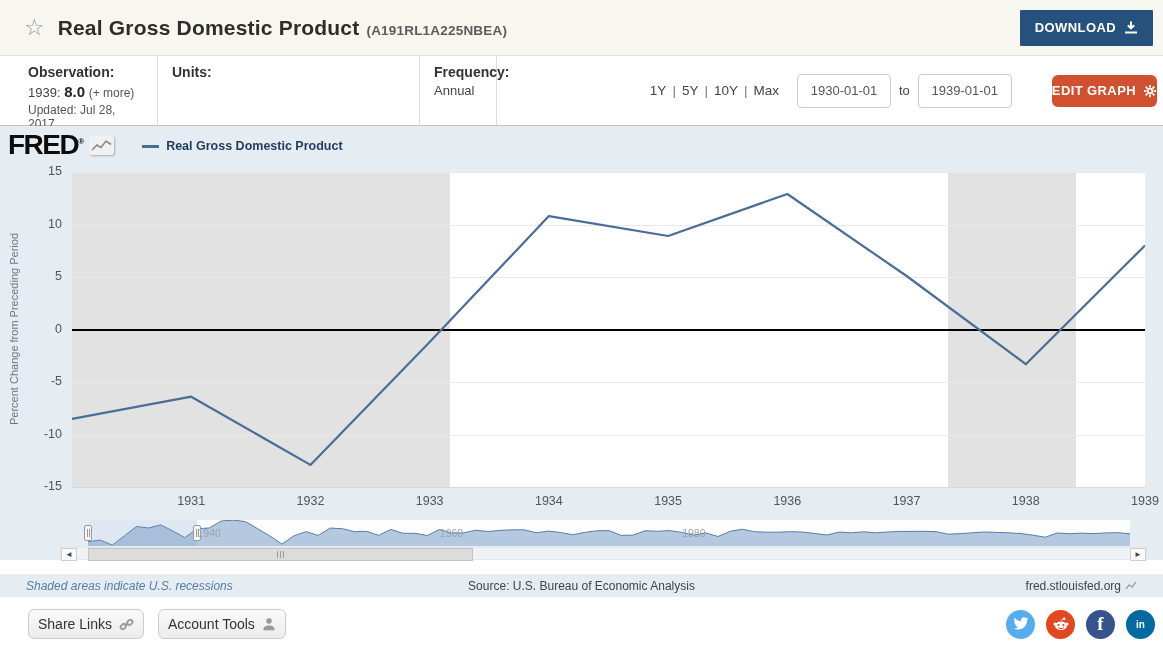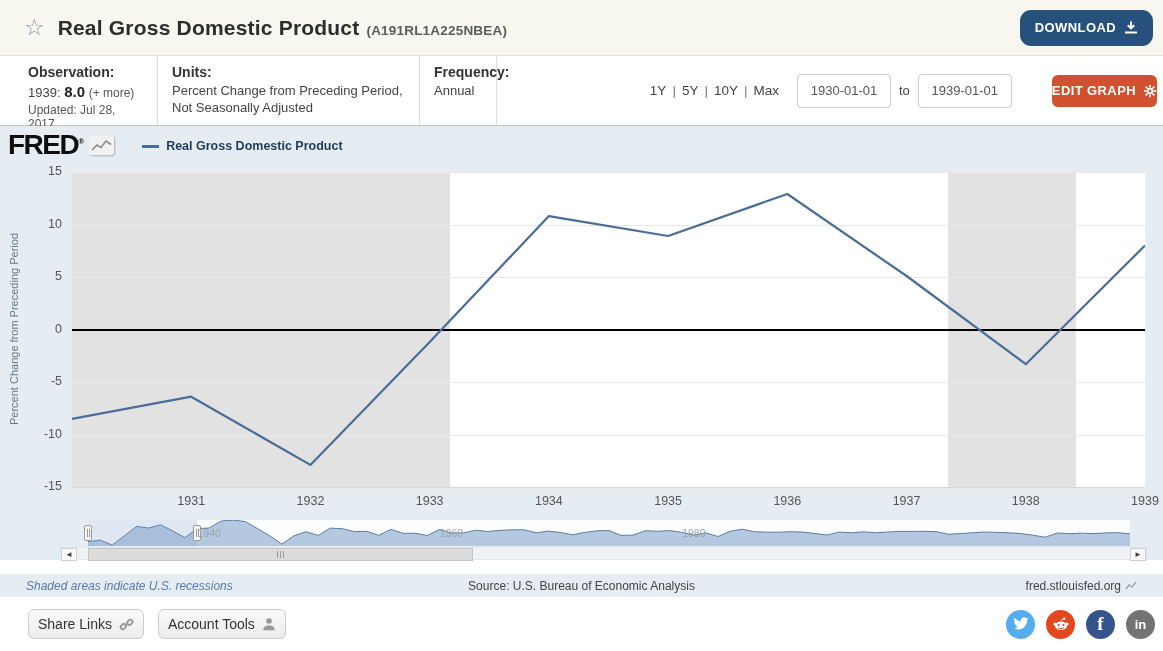--- a/index.html
+++ b/index.html
@@ -7,21 +7,21 @@
         font-family:"Liberation Sans","DejaVu Sans",sans-serif;color:#333;}
 
   
   .title-bar{position:absolute;top:0;left:0;width:100%;height:56px;box-sizing:border-box;
              background:#f7f7ef;border-bottom:1px solid #e4e4d6;display:flex;align-items:center;
              padding:0 10px 0 24px;}
   .star{font-size:23px;color:#8b97a8;margin-right:13px;line-height:1;cursor:pointer;}
   .page-title{margin:0;font-size:21px;font-weight:bold;color:#2d2d2d;letter-spacing:.2px;}
   .series-id{font-size:13.5px;color:#5b5b5b;font-weight:bold;margin-left:7px;}
   .download-btn{margin-left:auto;height:36px;padding:0 15px;background:#25517c;color:#fff;
-                border:none;border-radius:11px;font-size:13px;font-weight:bold;letter-spacing:.4px;
+                border:none;border-radius:1px;font-size:13px;font-weight:bold;letter-spacing:.4px;
                 display:flex;align-items:center;gap:8px;cursor:pointer;font-family:inherit;}
 
   
   .info-bar{position:absolute;top:56px;left:0;width:100%;height:70px;box-sizing:border-box;
             background:#fff;border-bottom:1px solid #c2c2c2;display:flex;}
   .info-col{box-sizing:border-box;padding:8px 12px 0 12px;border-right:1px solid #ddd;}
   .info-col.obs{width:158px;padding-left:28px;}
   .info-col.units{width:262px;padding-left:14px;}
   .info-col.freq{width:77px;padding-left:14px;}
   .info-label{font-size:14px;font-weight:bold;color:#333;margin-bottom:3px;}
@@ -95,21 +95,21 @@
               display:flex;align-items:center;box-sizing:border-box;padding:0 8px 0 28px;}
   .tool-btn{height:30px;padding:0 9px;margin-right:14px;background:linear-gradient(#fafafa,#ececec);
             border:1px solid #ccc;border-radius:6px;font-size:14px;color:#333;display:flex;
             align-items:center;gap:7px;cursor:pointer;font-family:inherit;}
   .socials{margin-left:auto;display:flex;align-items:center;gap:11px;}
   .soc{width:29px;height:29px;border-radius:50%;display:flex;align-items:center;justify-content:center;
        color:#fff;cursor:pointer;}
   .soc.twitter{background:#55acee;}
   .soc.reddit{background:#e1481f;}
   .soc.facebook{background:#36538e;font-weight:bold;font-size:19px;font-family:"Liberation Serif",serif;}
-  .soc.linkedin{background:#737373;font-weight:bold;font-size:13px;}
+  .soc.linkedin{background:#0369a1;font-weight:bold;font-size:10px;}
 </style>
 </head>
 <body>
 
 <div class="page">
 
   <div class="title-bar">
     <span class="star">☆</span>
     <h1 class="page-title"><span>Real Gross Domestic Product</span><span class="series-id">(A191RL1A225NBEA)</span></h1>
     <button class="download-btn">
@@ -126,24 +126,20 @@
       <div class="info-label">Observation:</div>
       <div class="obs-line">
         <span>1939:</span>
         <b>8.0</b>
         <span class="obs-more">(+ more)</span>
       </div>
       <div class="updated">Updated: Jul 28, 2017</div>
     </div>
     <div class="info-col units">
       <div class="info-label">Units:</div>
-      <div class="units-text">
-        <div>Percent Change from Preceding Period,</div>
-        <div>Not Seasonally Adjusted</div>
-      </div>
     </div>
     <div class="info-col freq">
       <div class="info-label">Frequency:</div>
       <div class="freq-text">Annual</div>
     </div>
     <div class="range-area">
       <div class="range-links">
         <span class="rlink">1Y</span><span class="sep">|</span><span class="rlink">5Y</span><span class="sep">|</span><span class="rlink">10Y</span><span class="sep">|</span><span class="rlink">Max</span>
       </div>
       <input class="date-input" value="1930-01-01" style="">

